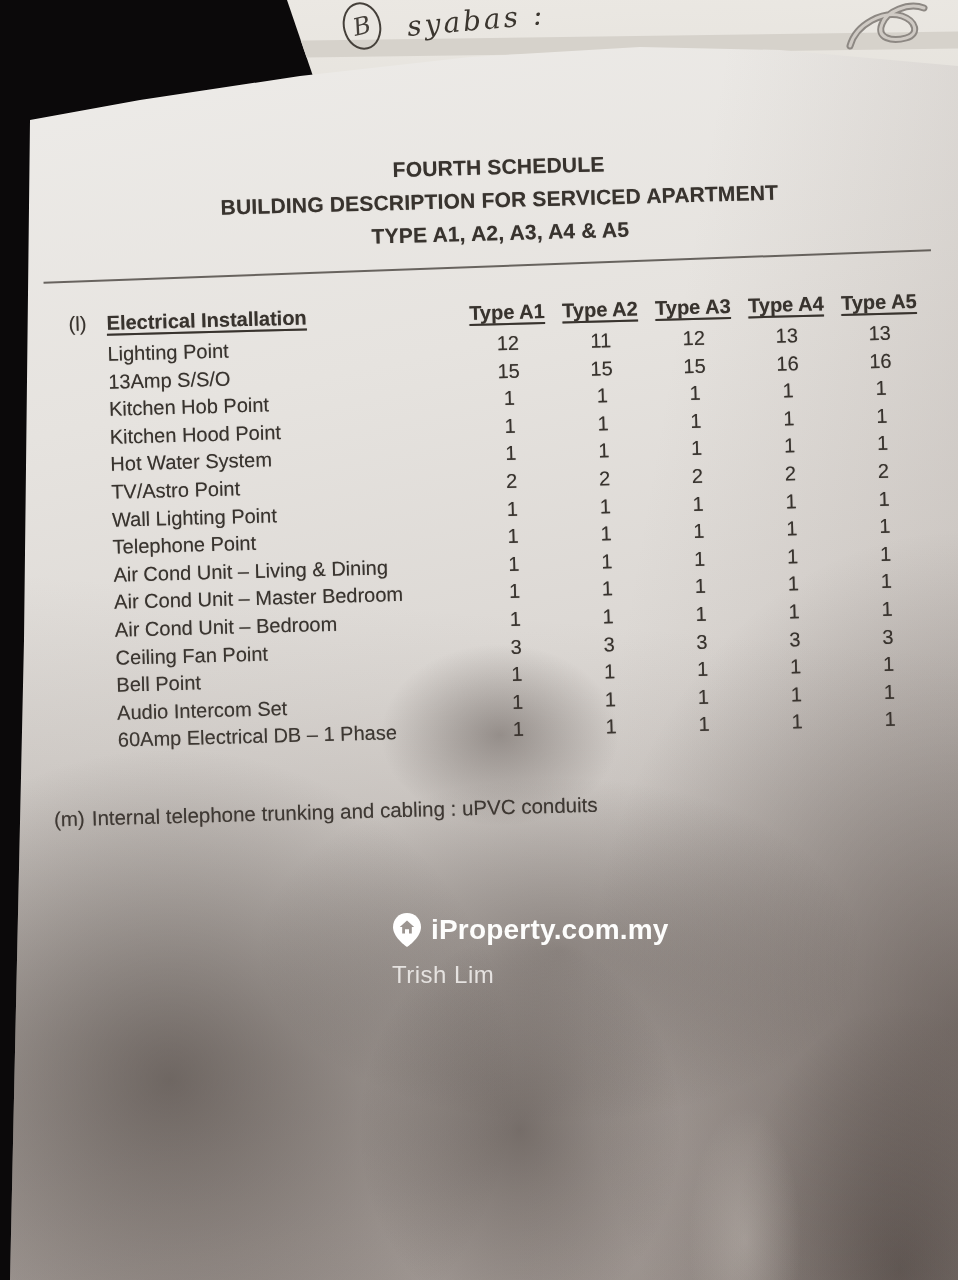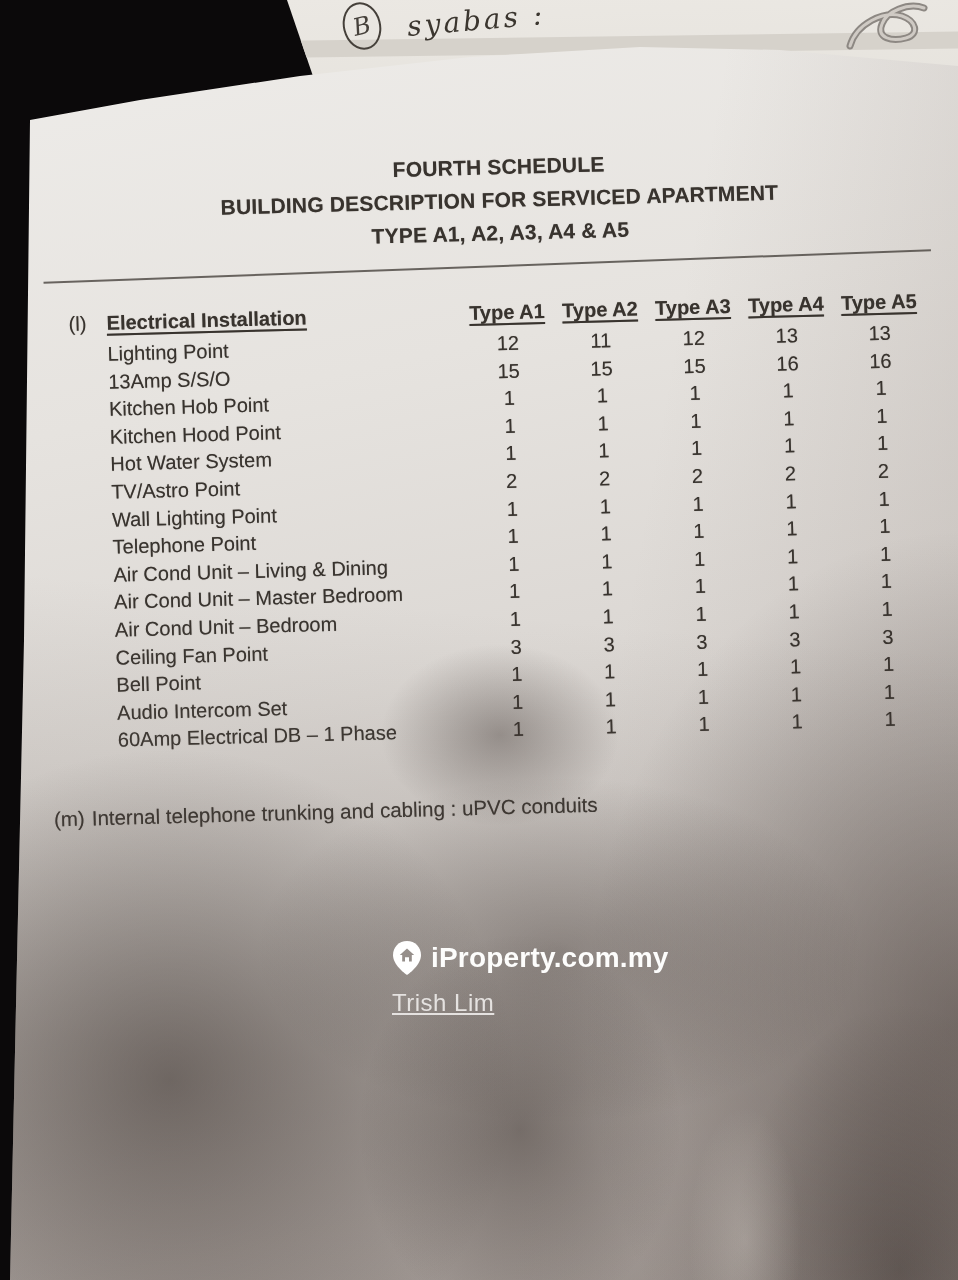--- a/index.html
+++ b/index.html
@@ -79,24 +79,24 @@
       radial-gradient(ellipse 80px 190px at 745px 1240px, rgba(218,212,205,0.30), rgba(218,212,205,0) 70%),
       radial-gradient(ellipse 170px 130px at 500px 735px, rgba(52,42,38,0.38), rgba(52,42,38,0) 70%),
       radial-gradient(ellipse 230px 280px at 520px 1130px, rgba(46,37,33,0.42), rgba(46,37,33,0) 70%),
       radial-gradient(ellipse 480px 460px at 170px 1080px, rgba(47,38,34,0.50), rgba(47,38,34,0) 72%),
       radial-gradient(ellipse 420px 240px at 560px 950px, rgba(52,42,38,0.34), rgba(52,42,38,0) 72%),
       radial-gradient(ellipse 520px 680px at 960px 1020px, rgba(54,43,39,0.46), rgba(54,43,39,0) 72%),
       radial-gradient(ellipse 240px 380px at 900px 1270px, rgba(40,32,29,0.38), rgba(40,32,29,0) 70%),
       linear-gradient(185deg, rgba(0,0,0,0) 48%, rgba(110,100,94,0.30) 82%);
   }
   
-  .watermark{position:absolute;left:392px;top:912px;color:#ffffff;margin-top:28px;}
+  .watermark{position:absolute;left:392px;top:912px;color:#ffffff;}
   .wm-row{display:flex;align-items:center;gap:9px;}
   .wm-logo-text{font-size:28px;font-weight:bold;letter-spacing:0.2px;color:#fdfdfc;}
-  .wm-name{margin-top:13px;font-size:24px;font-weight:400;color:#e5e2e0;letter-spacing:0.5px;text-decoration:underline;}
+  .wm-name{margin-top:13px;font-size:24px;font-weight:400;color:#e5e2e0;letter-spacing:0.5px;}
 </style>
 </head>
 <body>
 
 <div class="stage">
 
   <div class="note-paper">
     <div class="note-band"></div>
     <div class="hand-circle">
       <span>B</span>

